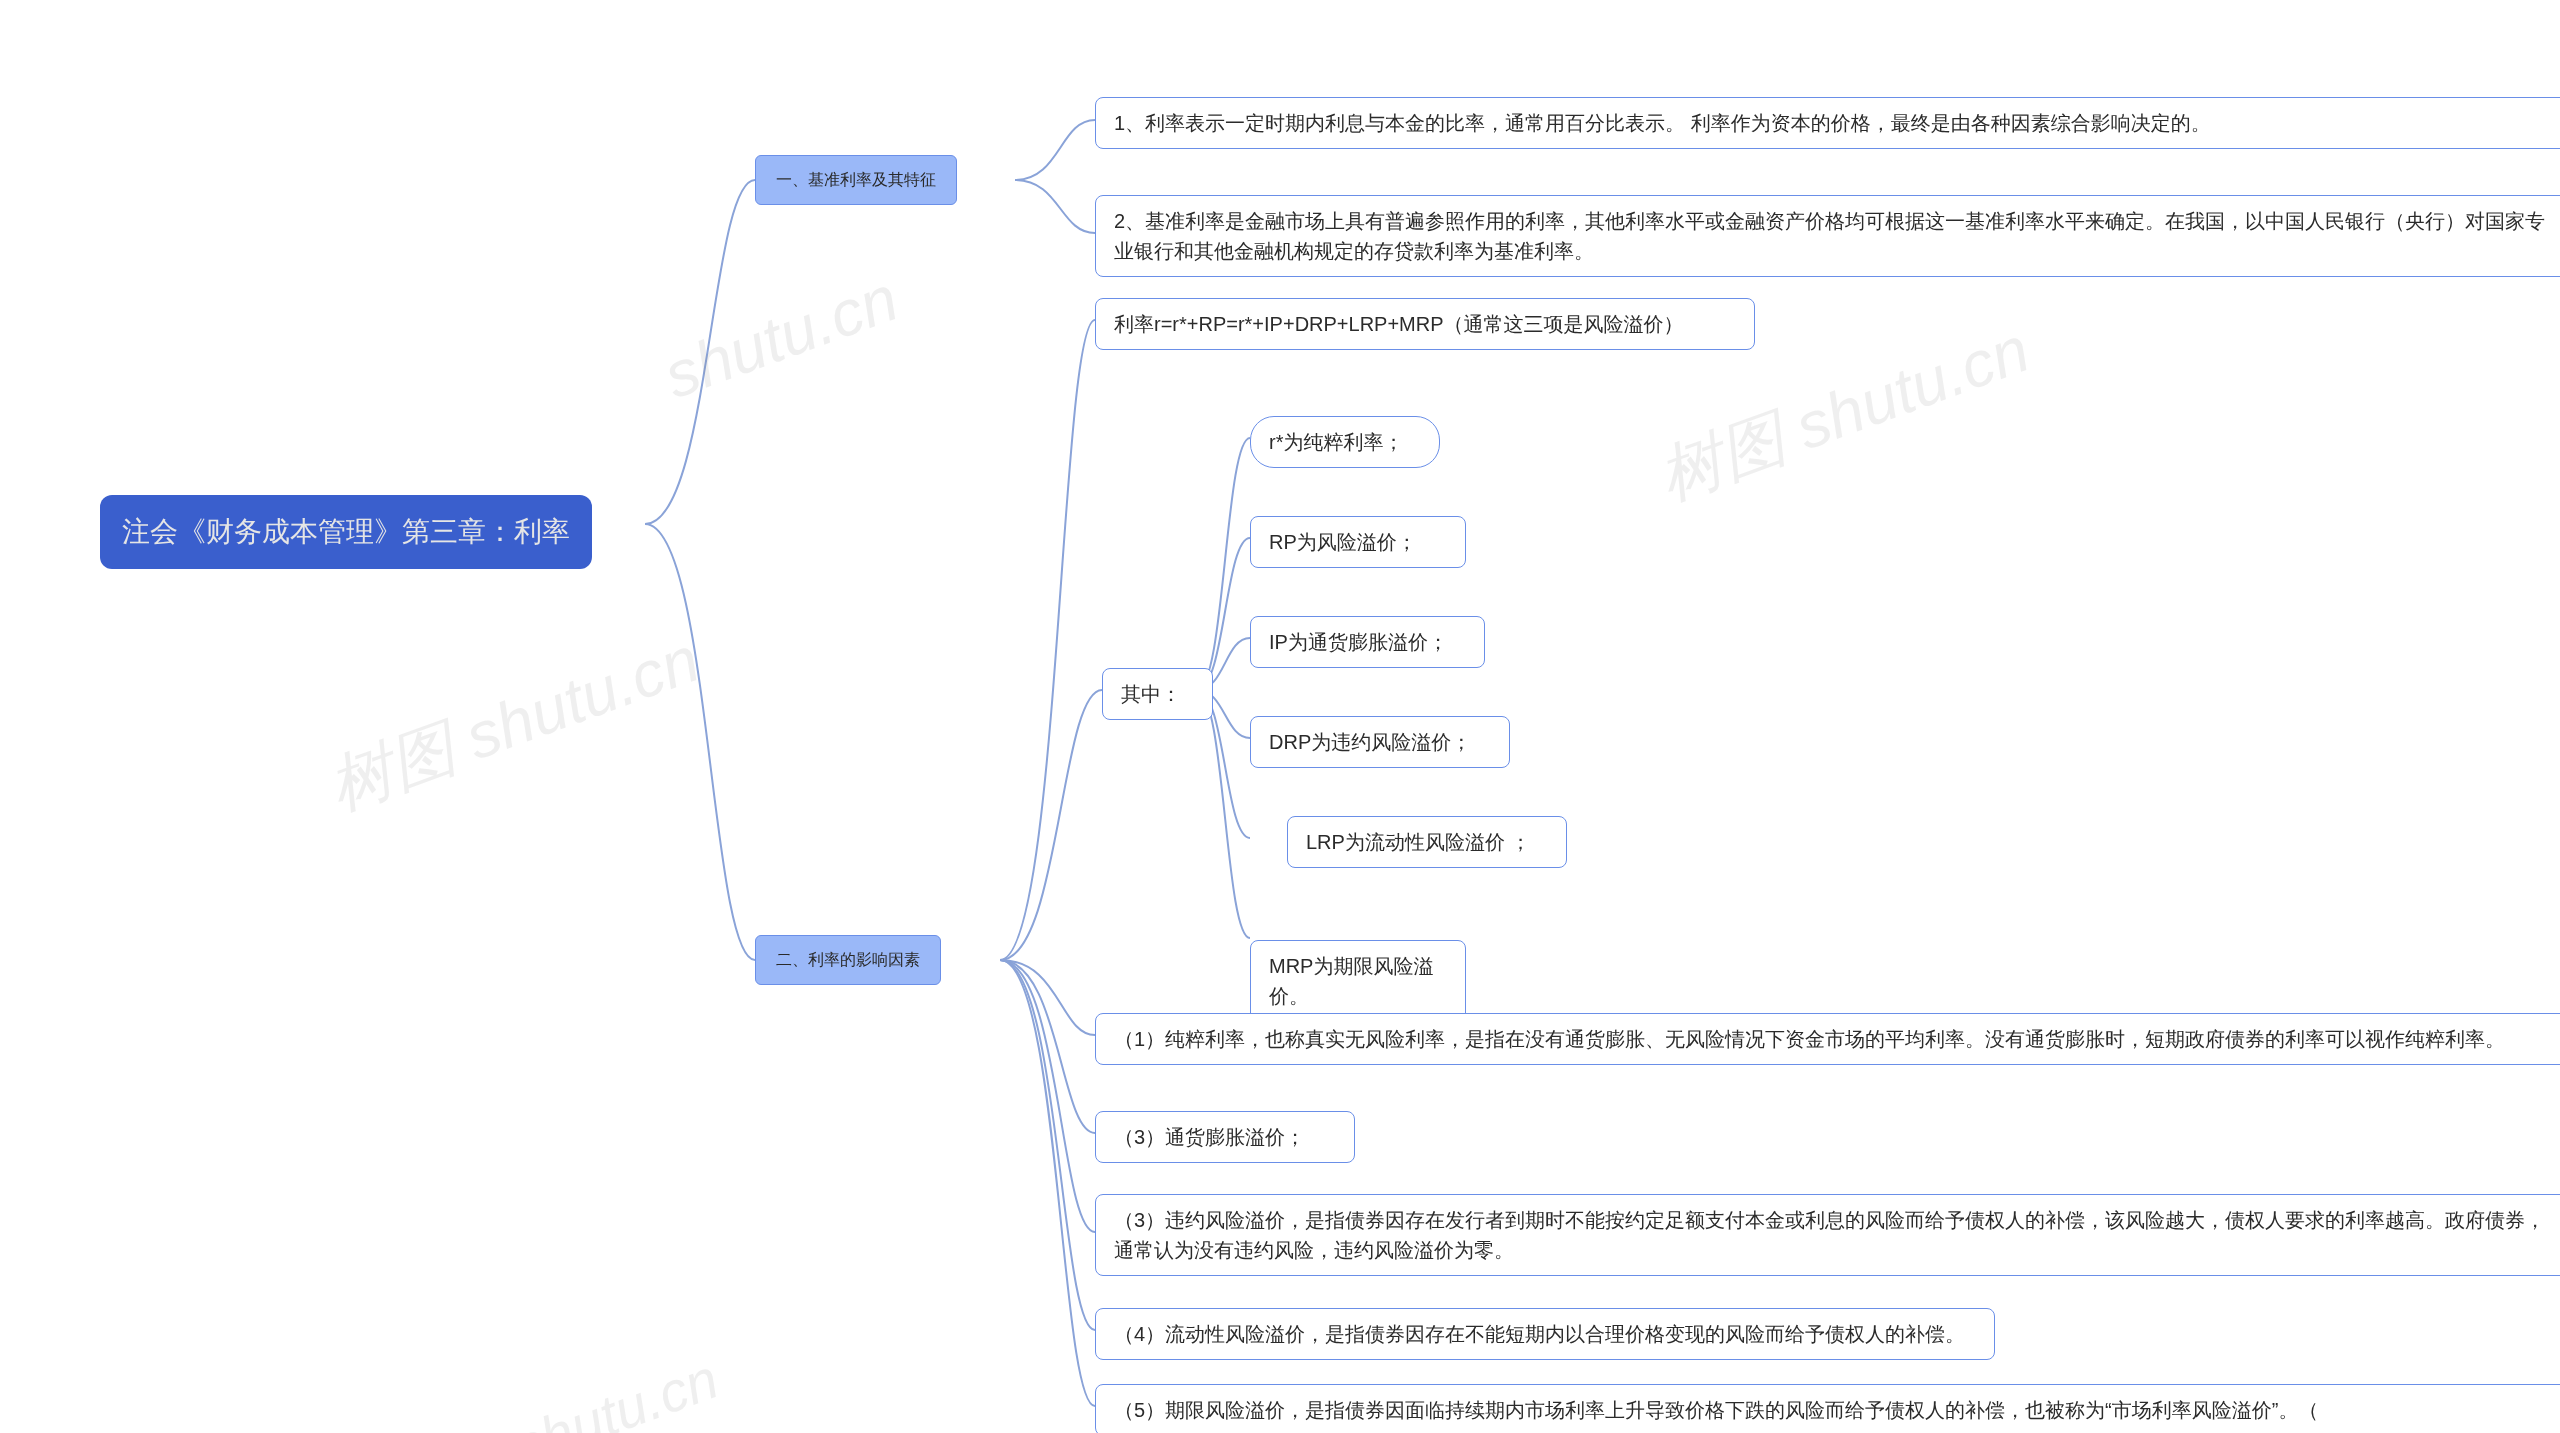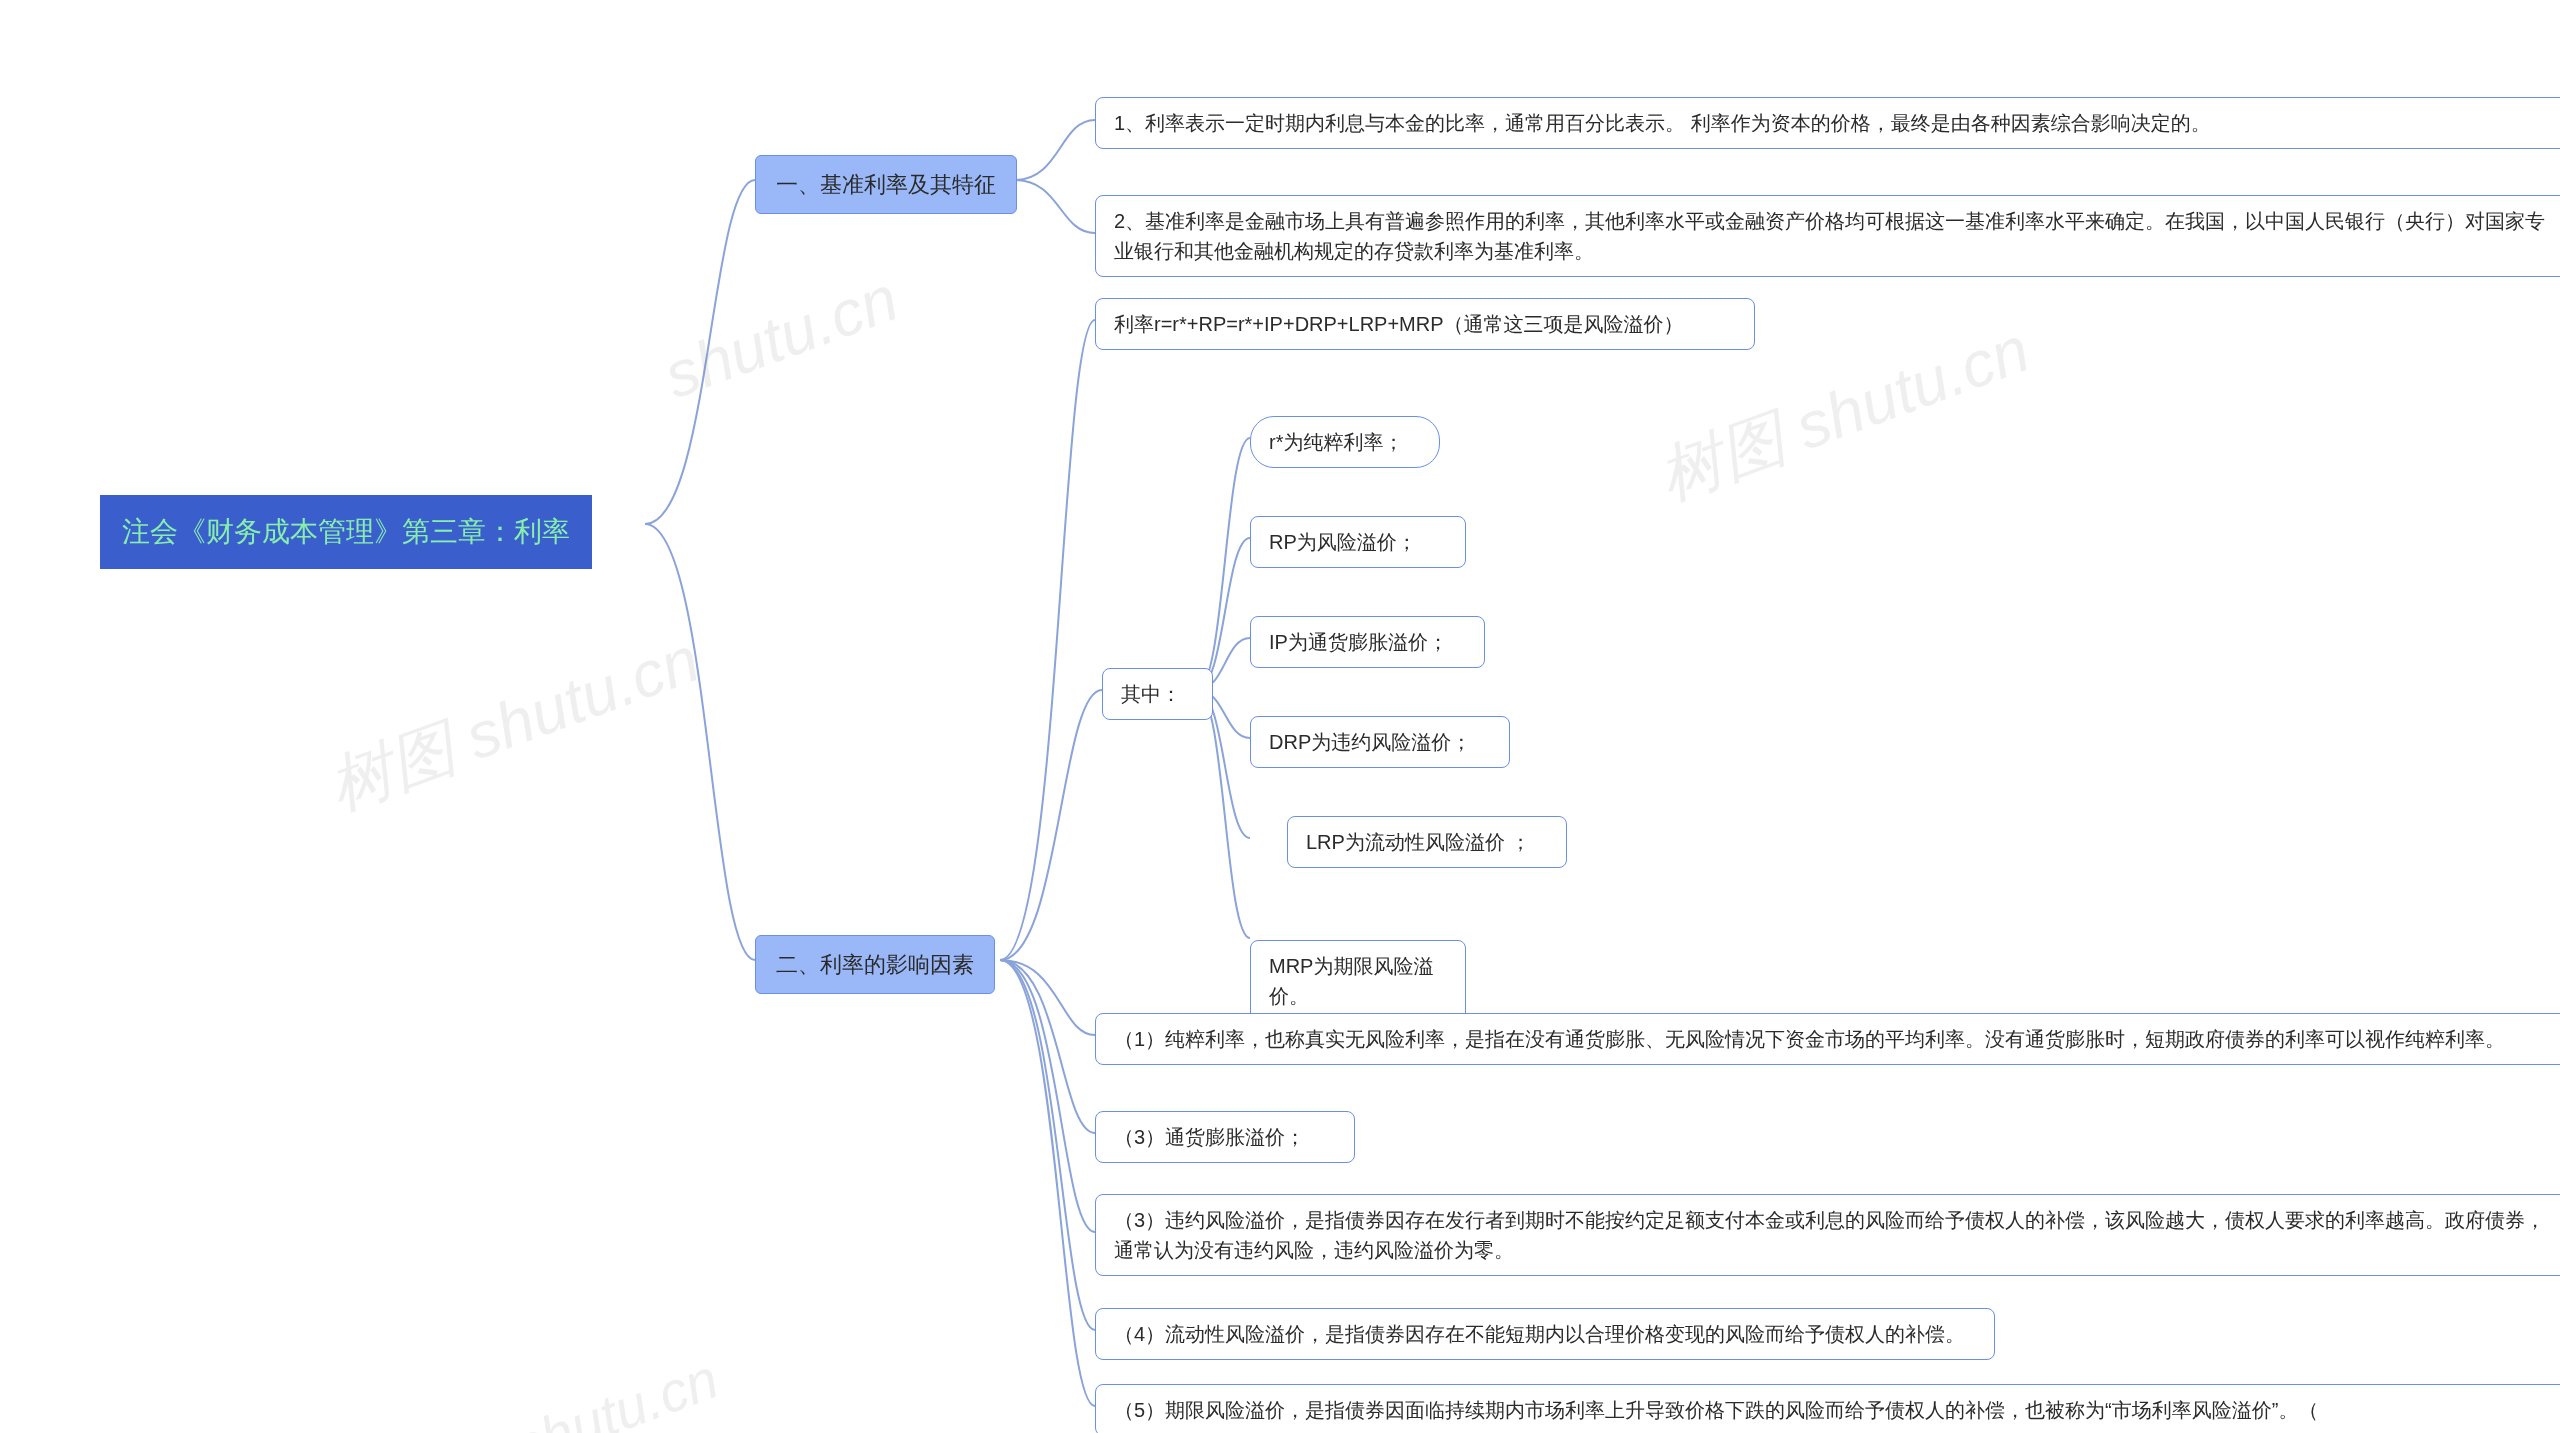--- a/index.html
+++ b/index.html
@@ -21,31 +21,31 @@
   }
   .node {
     position: absolute;
     border-radius: 6px;
     padding: 10px 18px;
     z-index: 2;
     line-height: 1.5;
   }
   .root {
     background: #3a5fcd;
-    color: #86efac;
+    color: #e5e5e5;
     font-size: 28px;
     font-weight: 500;
     padding: 16px 22px;
-    border-radius: 0;
+    border-radius: 12px;
   }
   .branch {
     background: #9ab8f8;
     border: 1px solid #6a8fe8;
     color: #2a2a2a;
-    font-size: 22px;
+    font-size: 16px;
     padding: 12px 20px;
     border-radius: 6px;
   }
   .leaf {
     background: #ffffff;
     border: 1px solid #6a8fe8;
     color: #2b2b2b;
     font-size: 20px;
     padding: 10px 18px;
     border-radius: 8px;

